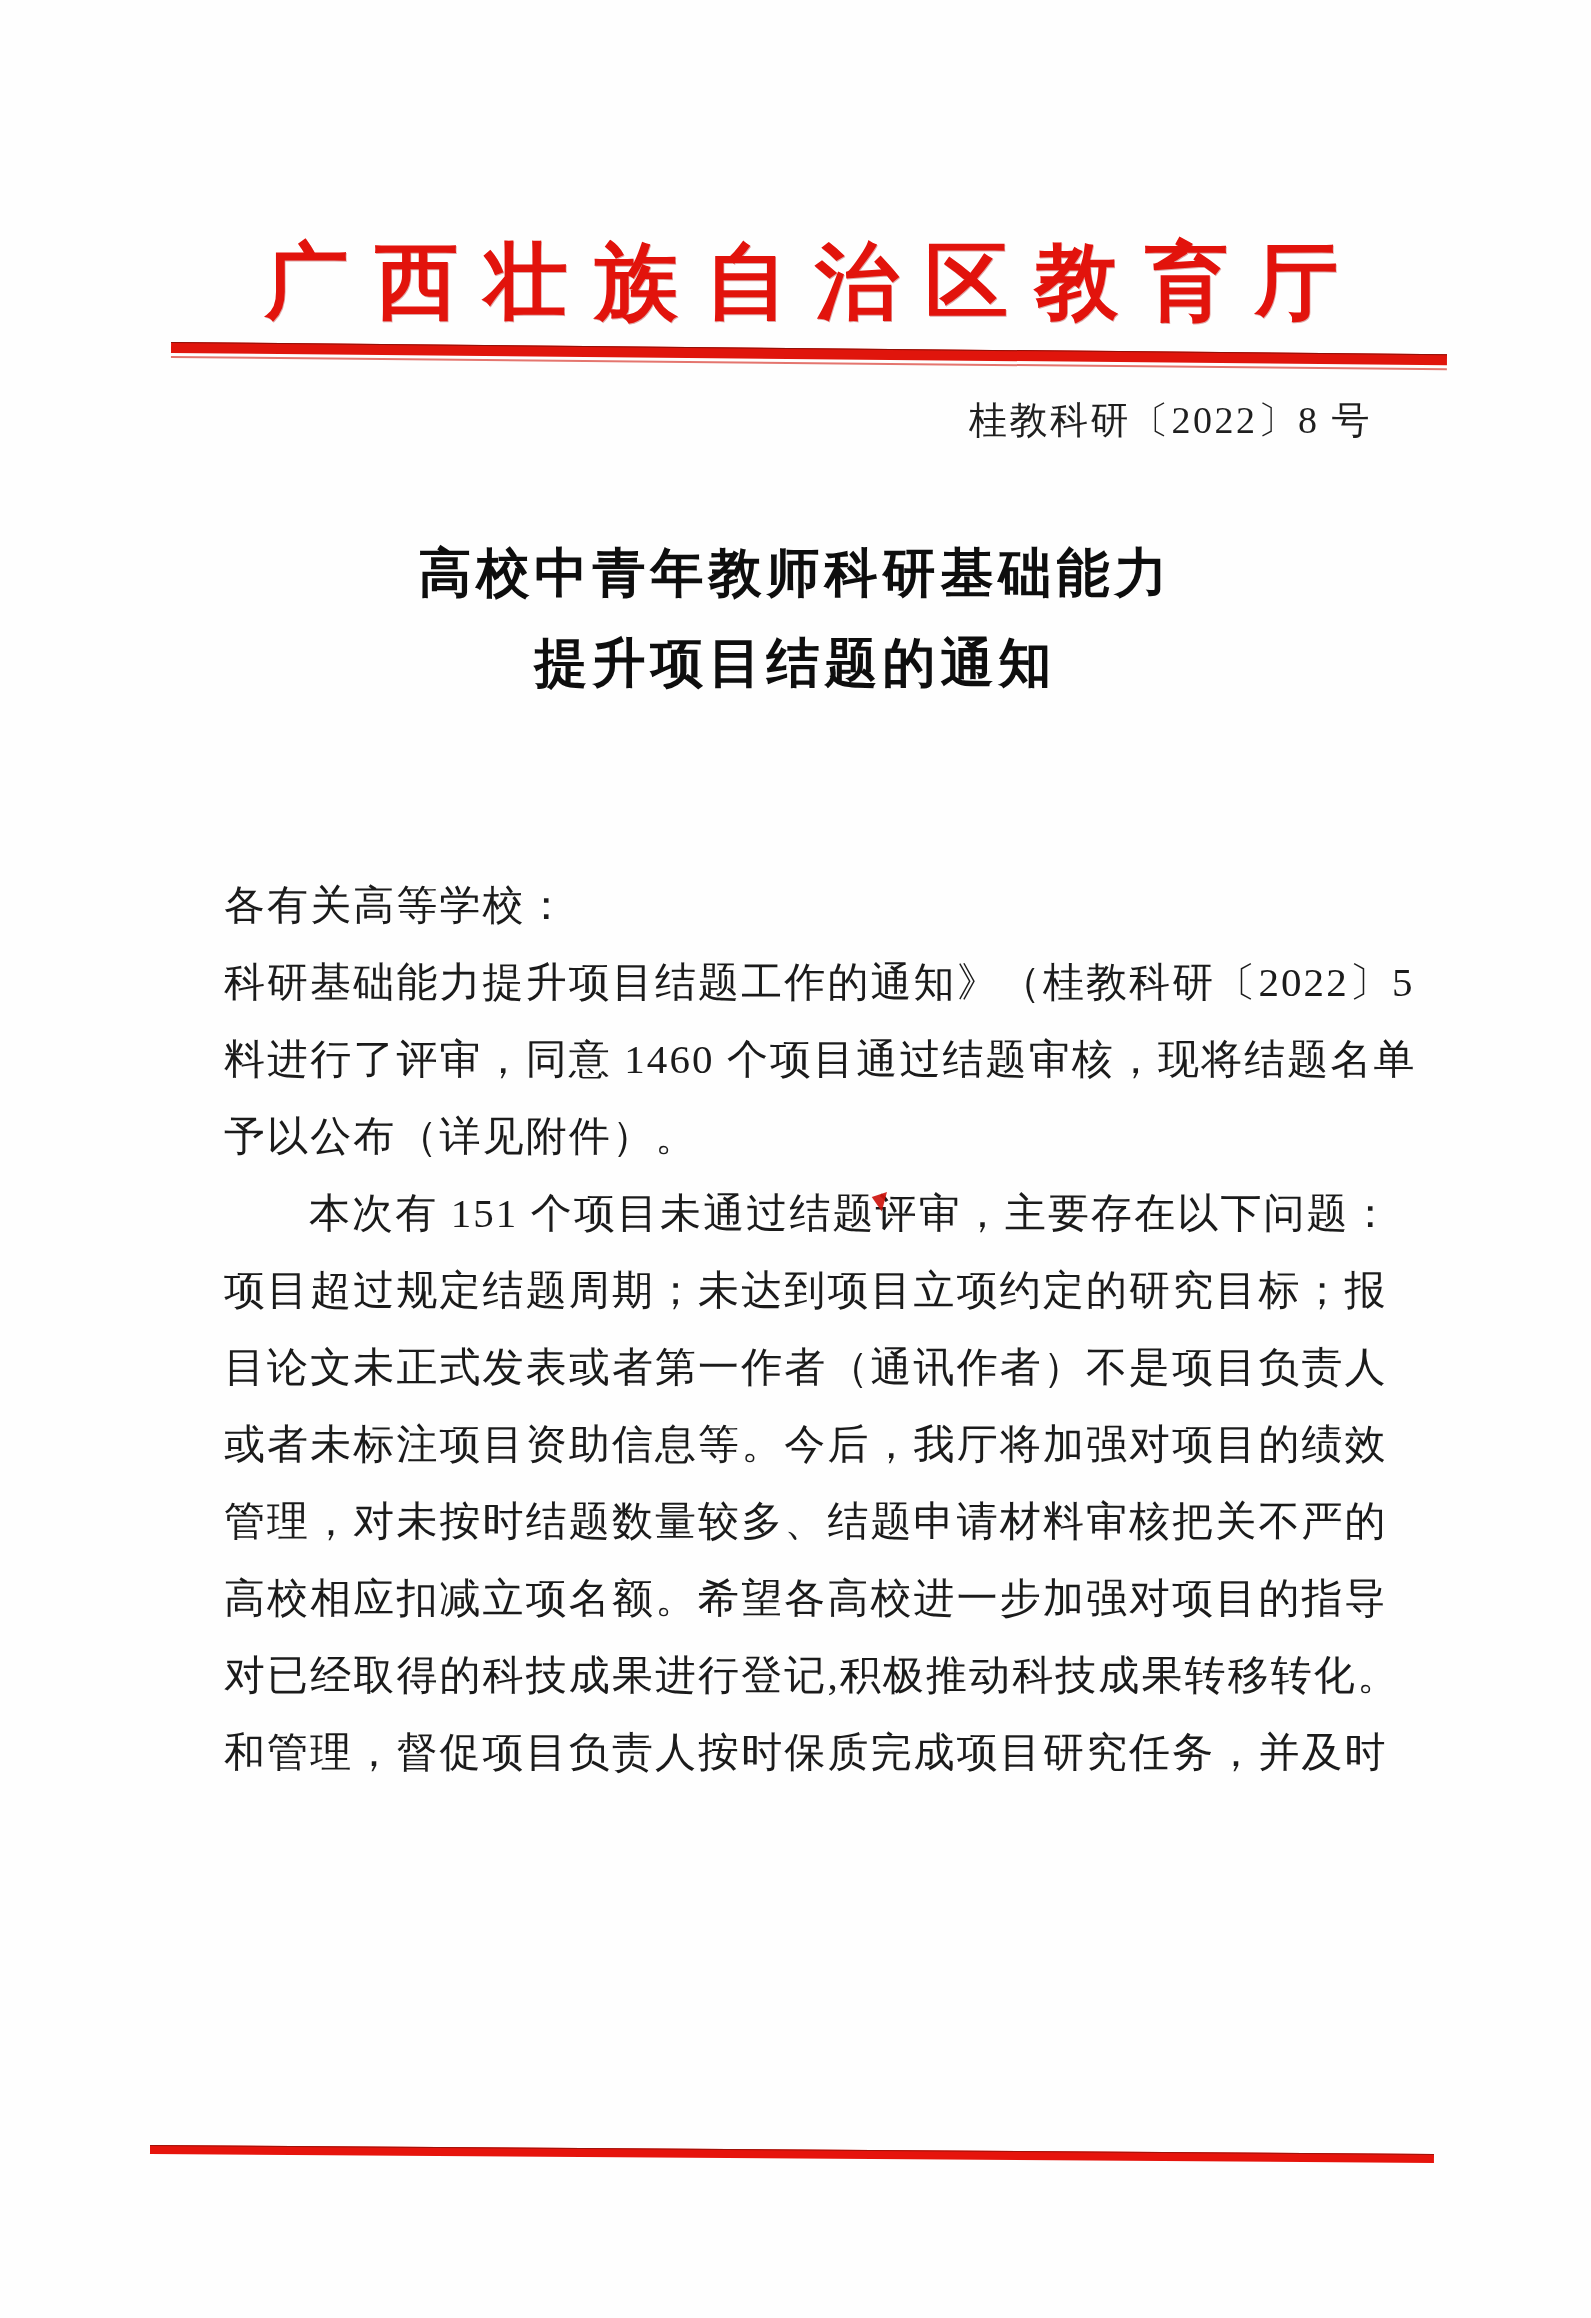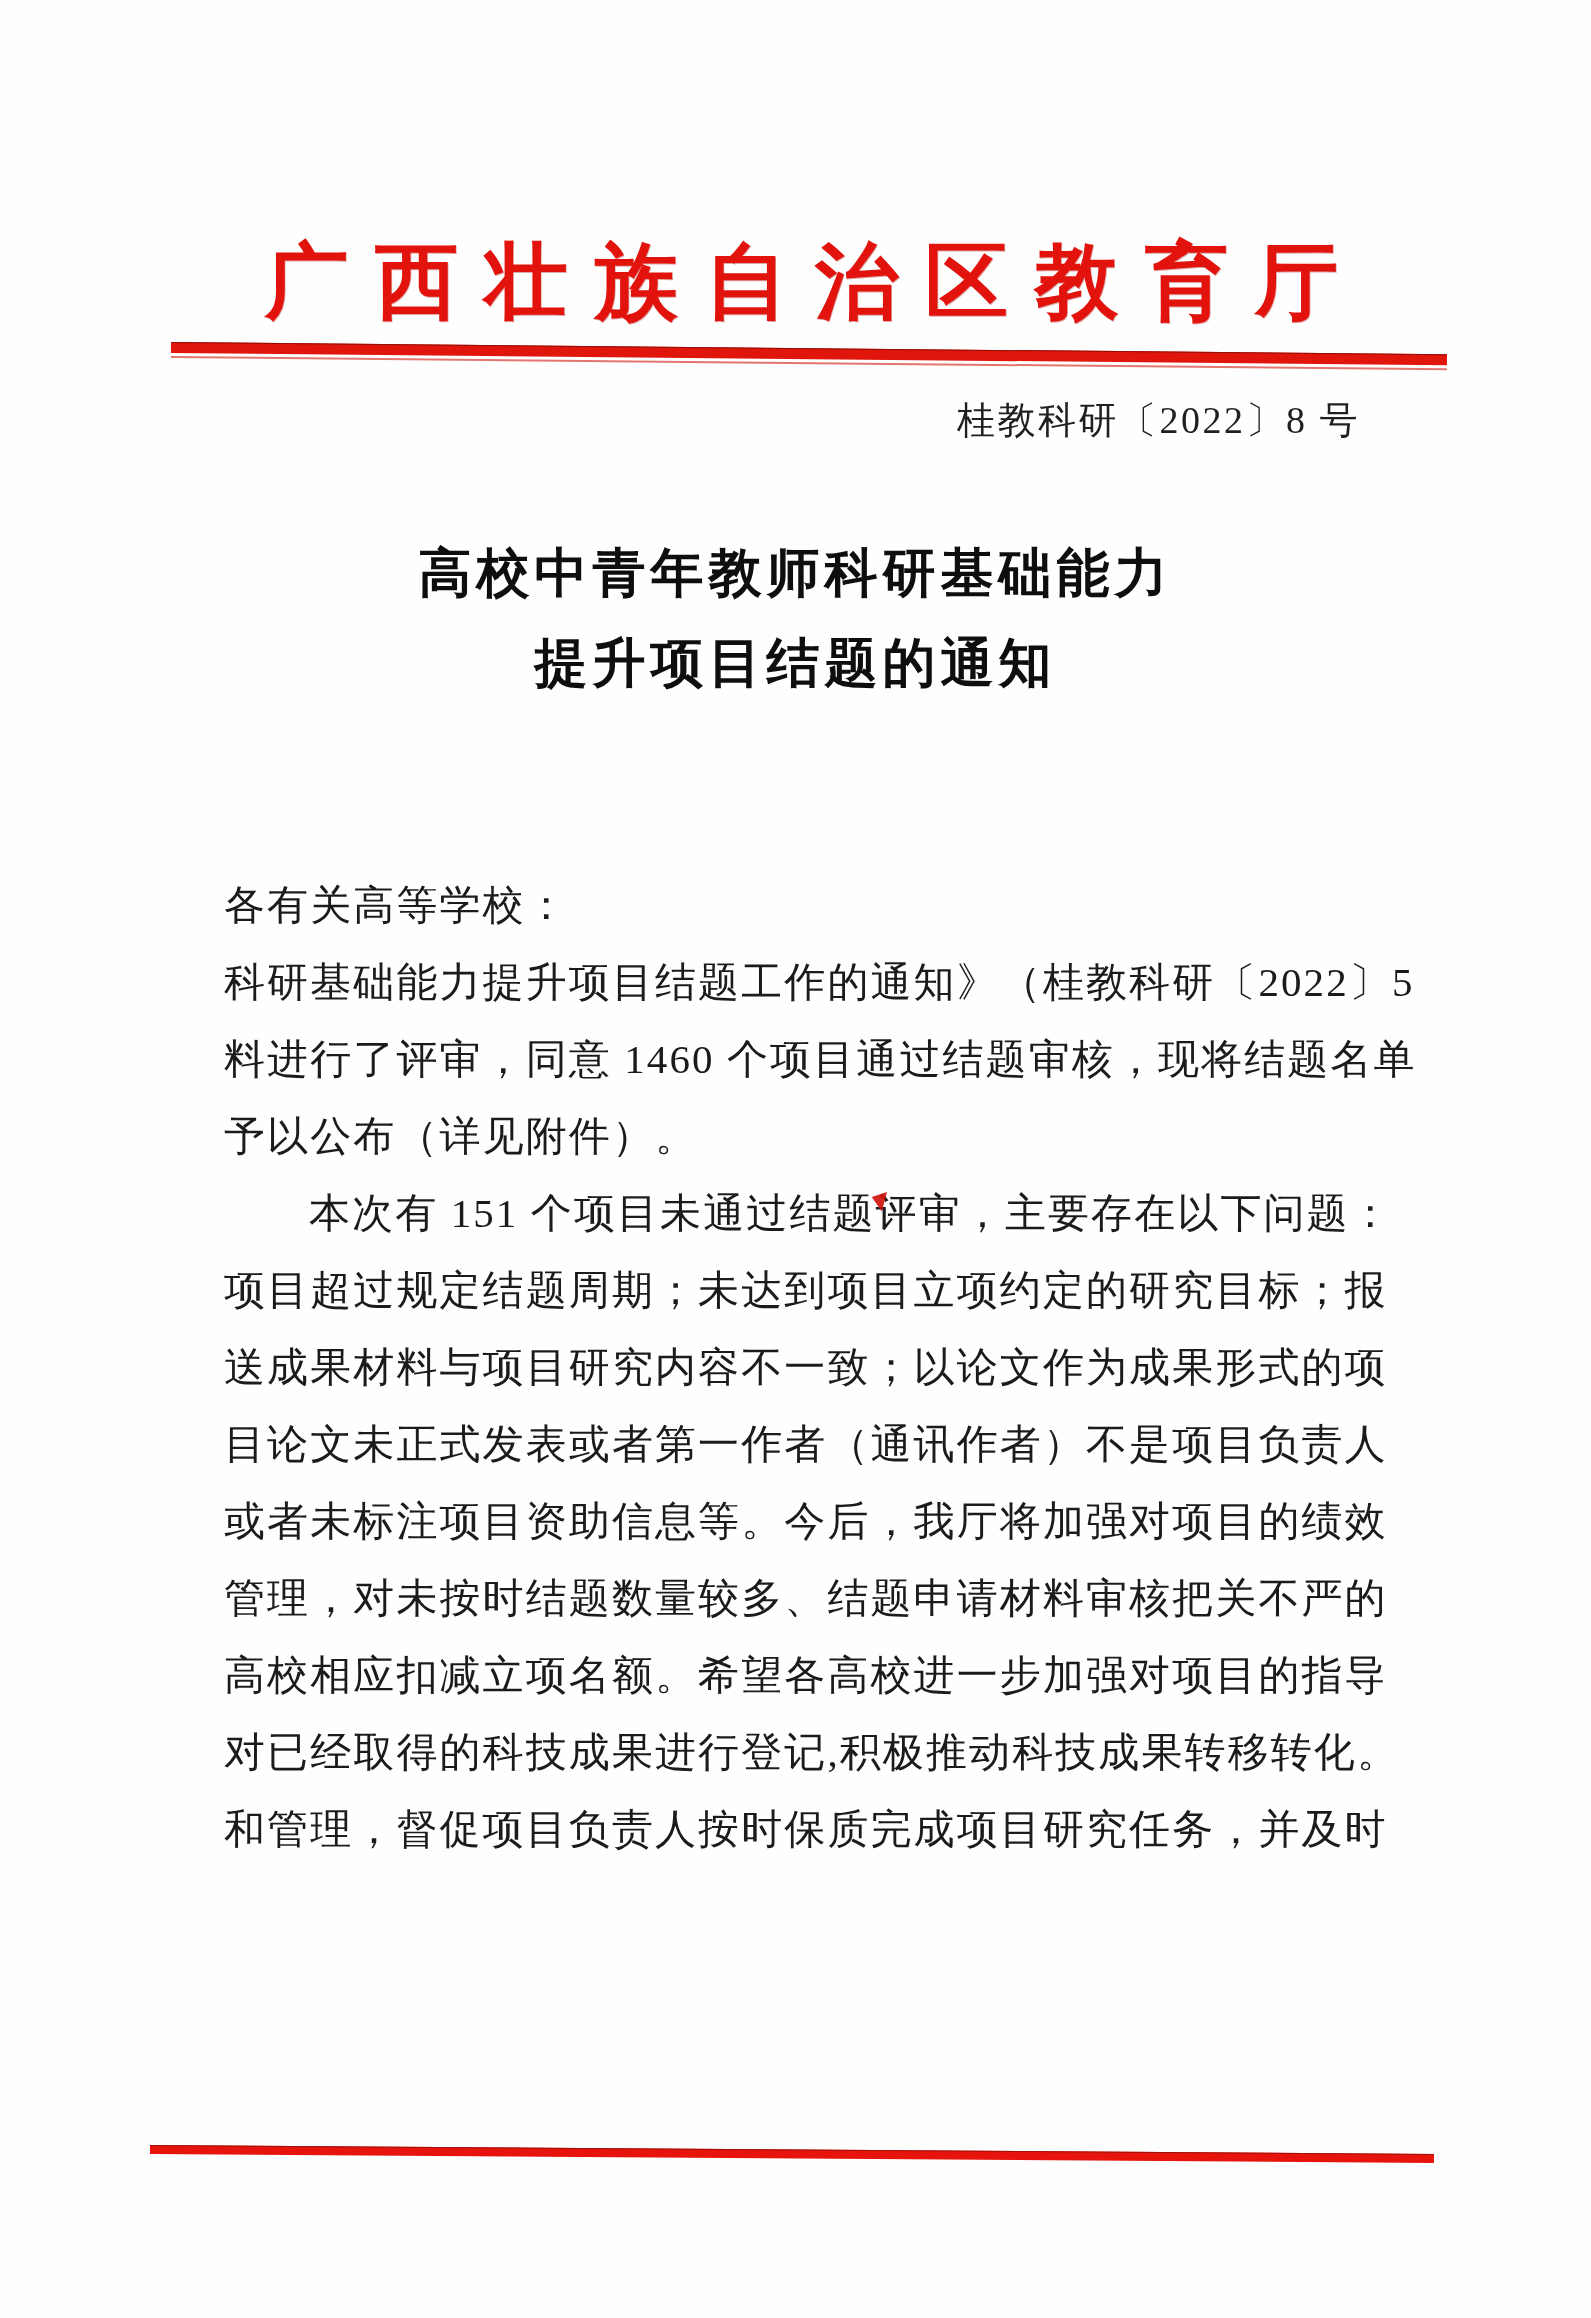--- a/index.html
+++ b/index.html
@@ -48,21 +48,21 @@
   }
   .rule-top .thin {
     height: 2.5px;
     margin-top: 2.5px;
     background: #e4756e;
   }
   
   .doc-number {
     position: absolute;
     top: 395px;
-    right: 231px;
+    right: 219px;
     font-size: 38px;
     color: #1f1f1f;
     letter-spacing: 2.5px;
     white-space: nowrap;
     font-family: "Liberation Serif", serif;
     margin-left: 28px;
   }
   
   .doc-title {
     position: absolute;
@@ -136,21 +136,20 @@
     <div class="t-line">提升项目结题的通知</div>
   </div>
 
   <div class="body-text">
     <div class="b-line">各有关高等学校：</div>
     <div class="b-line">科研基础能力提升项目结题工作的通知》（桂教科研〔2022〕5</div>
     <div class="b-line">料进行了评审，同意 1460 个项目通过结题审核，现将结题名单</div>
     <div class="b-line">予以公布（详见附件）。</div>
     <div class="b-line indent">本次有 151 个项目未通过结题评审，主要存在以下问题：</div>
     <div class="b-line">项目超过规定结题周期；未达到项目立项约定的研究目标；报</div>
-    <div class="b-line">送成果材料与项目研究内容不一致；以论文作为成果形式的项</div>
     <div class="b-line">目论文未正式发表或者第一作者（通讯作者）不是项目负责人</div>
     <div class="b-line">或者未标注项目资助信息等。今后，我厅将加强对项目的绩效</div>
     <div class="b-line">管理，对未按时结题数量较多、结题申请材料审核把关不严的</div>
     <div class="b-line">高校相应扣减立项名额。希望各高校进一步加强对项目的指导</div>
     <div class="b-line">对已经取得的科技成果进行登记,积极推动科技成果转移转化。</div>
     <div class="b-line">和管理，督促项目负责人按时保质完成项目研究任务，并及时</div>
   </div>
 
   <div class="proof-mark"></div>
 

